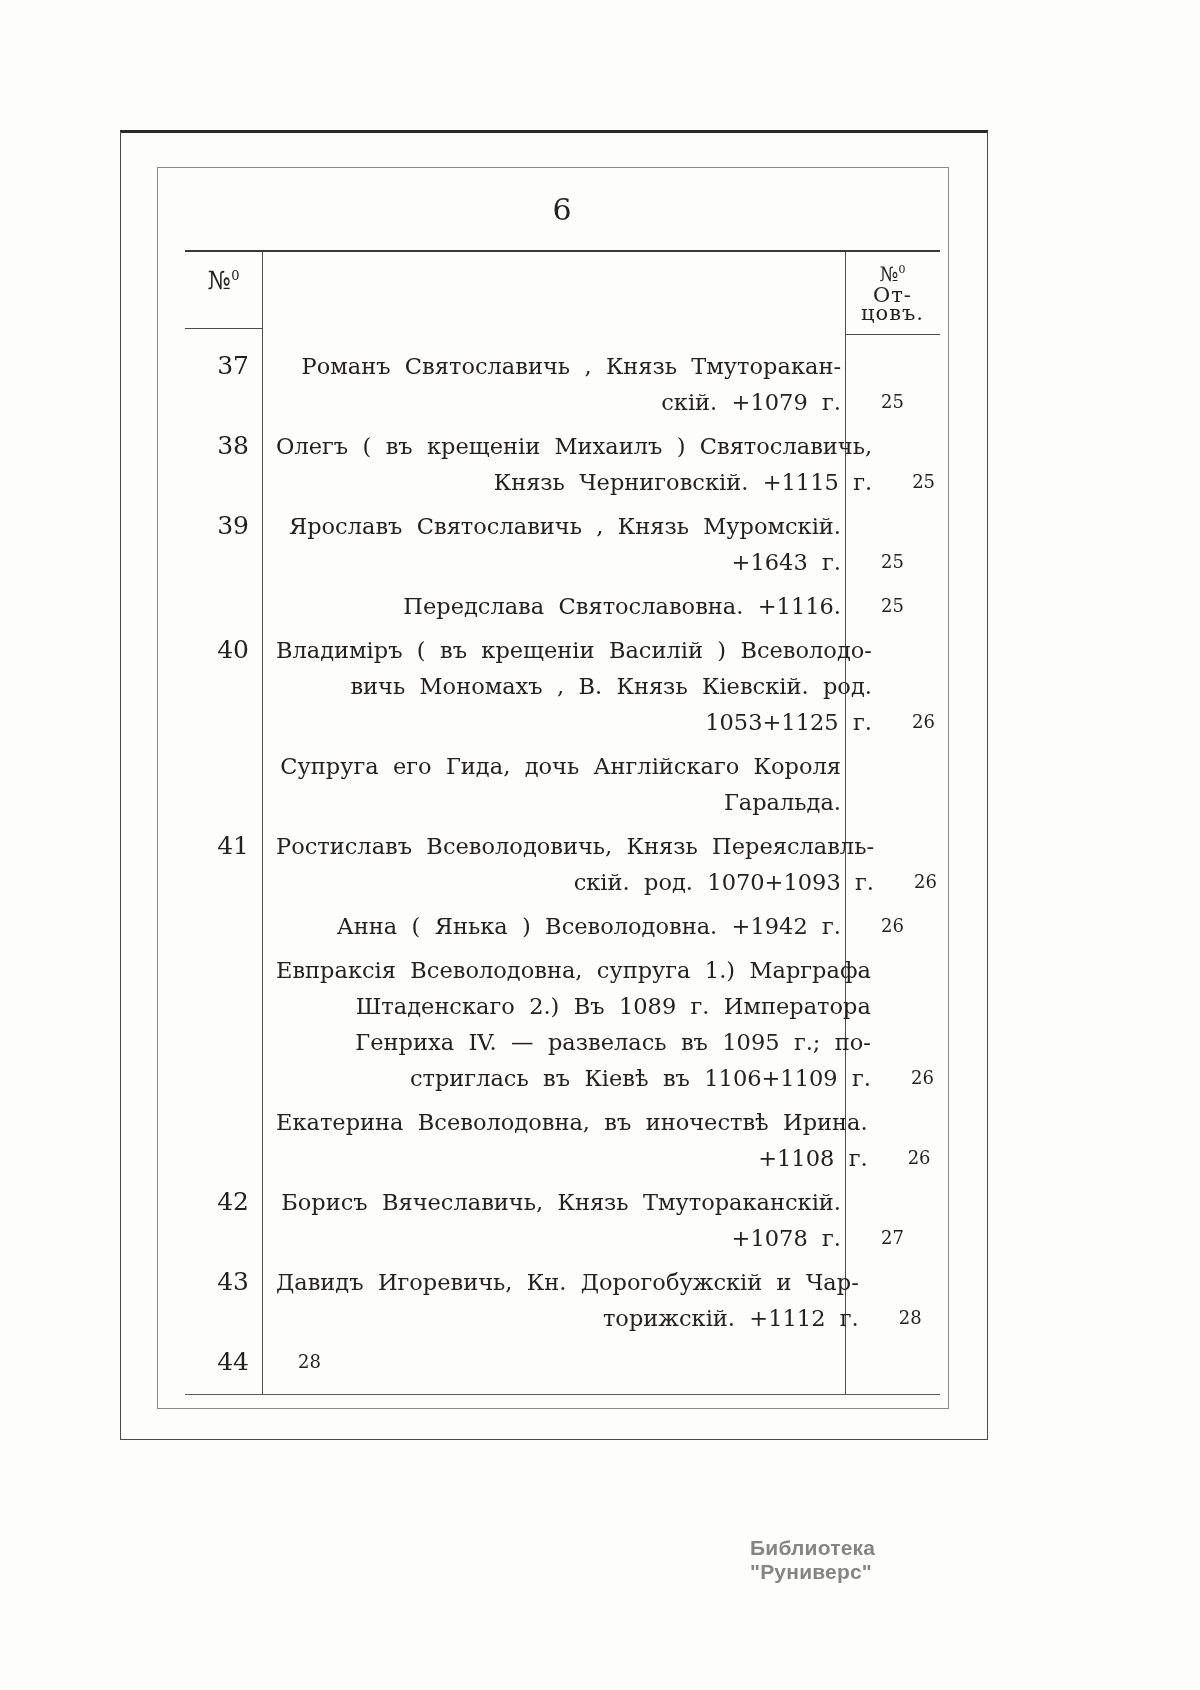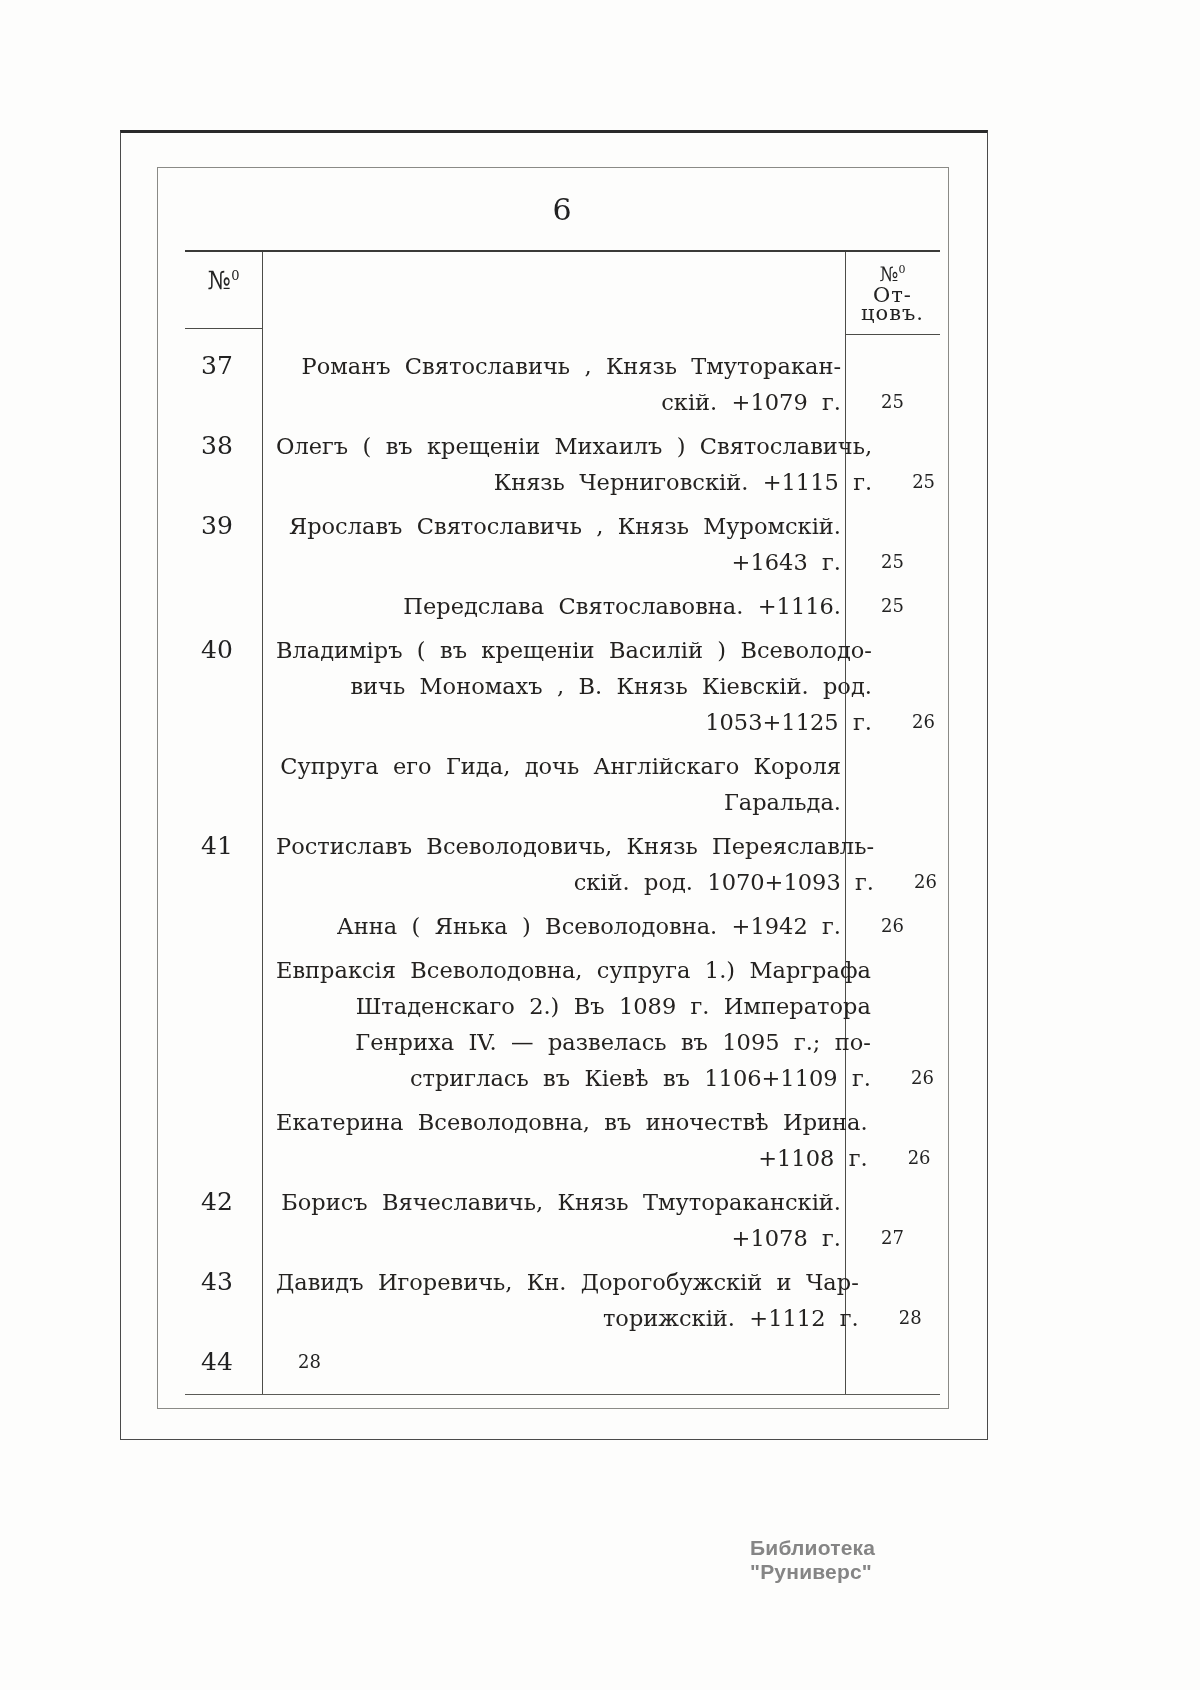--- a/index.html
+++ b/index.html
@@ -41,21 +41,21 @@
   .head-right{
     position:absolute;top:6px;left:660px;width:95px;text-align:center;color:#222;
   }
   .head-right .hno{font-size:20px;line-height:24px;}
   .head-right .hno sup{font-size:11px;}
   .head-right .hsm{font-size:21px;line-height:18px;letter-spacing:1px;}
   .tbody{position:absolute;top:96px;left:0;width:755px;}
   .entry{display:flex;margin-bottom:8px;}
   .num-cell{
     flex:none;width:77px;box-sizing:border-box;
-    text-align:center;padding-right:13px;font-size:25px;line-height:36px;color:#222;
+    text-align:right;padding-right:13px;font-size:25px;line-height:36px;color:#222;
   }
   .text-cell{
     flex:1;box-sizing:border-box;padding-left:14px;padding-right:4px;
     font-size:22.5px;color:#242220;text-align:right;
   }
   .line{line-height:36px;word-spacing:0.32em;white-space:nowrap;}
   .line.cont{padding-left:38px;}
   .father-cell{
     flex:none;width:95px;display:flex;align-items:flex-end;justify-content:center;
     font-size:18px;color:#222;

